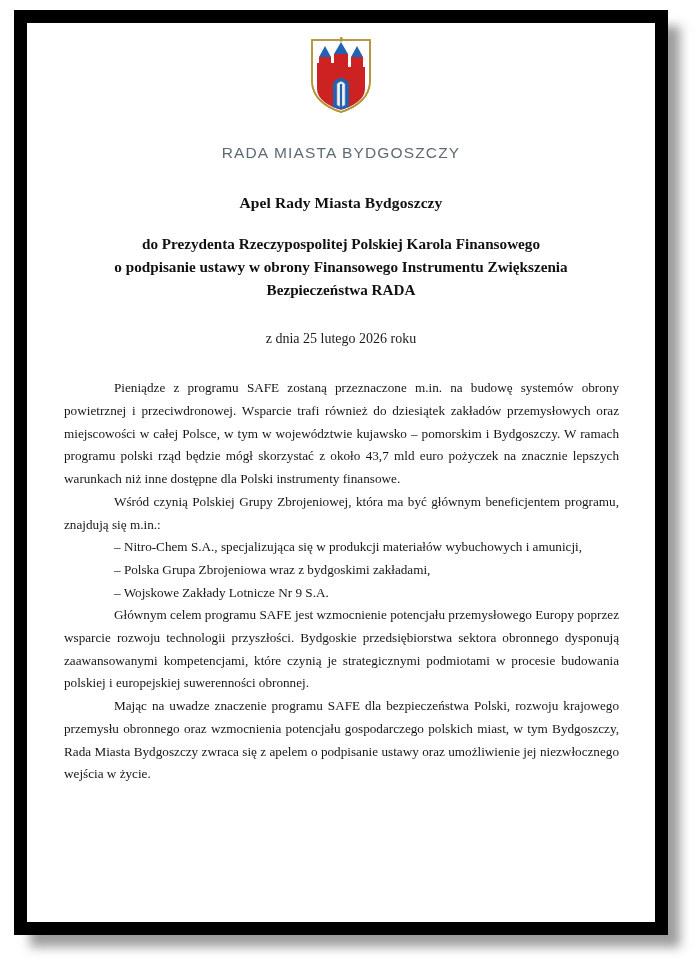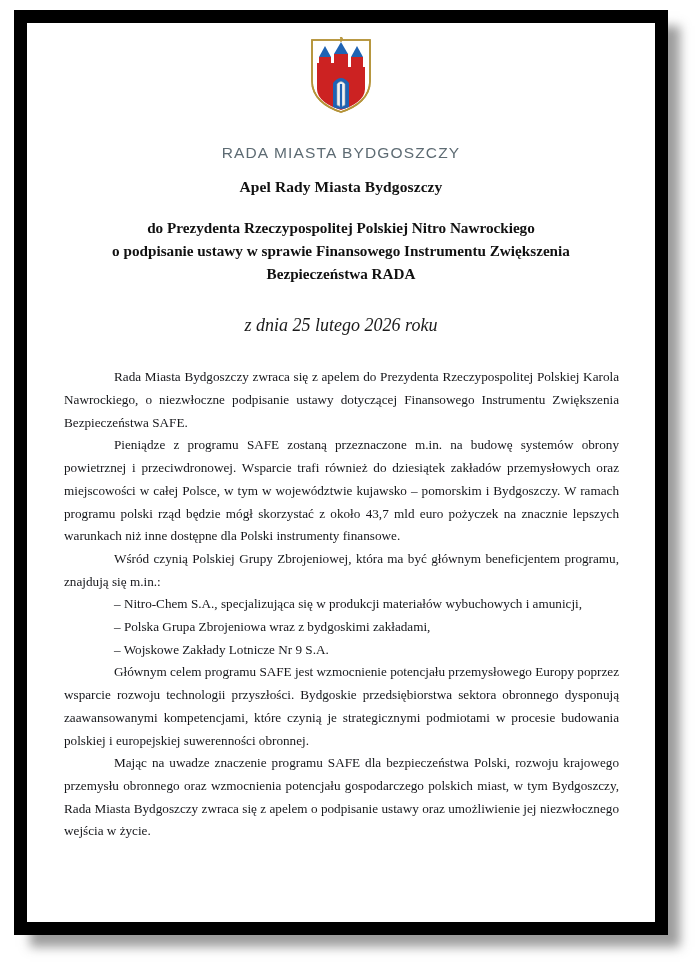--- a/index.html
+++ b/index.html
@@ -58,42 +58,41 @@
     font-weight: 400;
     margin-top: 29px;
   }
 
   
   .doc-title {
     text-align: center;
     font-weight: bold;
     font-size: 15.5px;
     color: #111111;
-    margin-top: 16px;
+    margin-top: 32px;
     letter-spacing: 0.1px;
   }
   .doc-subtitle {
     text-align: center;
     font-weight: bold;
     font-size: 15.2px;
     color: #111111;
     margin-top: 20px;
     line-height: 1.52;
     padding: 0 22px;
   }
   .doc-subtitle .sub-line {
     display: block;
   }
 
   .doc-date {
     text-align: center;
-    font-size: 18px;
+    font-size: 14px;
     color: #1a1a1a;
     margin-top: 30px;
-    font-style: italic;
   }
 
   
   .body-text {
     margin: 30px 36px 0 37px;
     font-size: 13.2px;
     color: #15161a;
     line-height: 1.72;
   }
   .body-text p {
@@ -145,29 +144,28 @@
 
         <path d="M5 3 L63 3 L63 44 C63 60 50 70 34 75 C18 70 5 60 5 44 Z" fill="none" stroke="#b59338" stroke-width="1.6"></path>
       </svg>
     </div>
 
     <div class="org-header">RADA MIASTA BYDGOSZCZY</div>
 
     <div class="doc-title">Apel Rady Miasta Bydgoszczy</div>
 
     <div class="doc-subtitle">
-      <span class="sub-line">do Prezydenta Rzeczypospolitej Polskiej Nitro Nawrockiego</span>
-      <span class="sub-line">o podpisanie ustawy w sprawie Finansowego Instrumentu Zwiększenia</span>
+      <span class="sub-line">do Prezydenta Rzeczypospolitej Polskiej Karola Finansowego</span>
+      <span class="sub-line">o podpisanie ustawy w obrony Finansowego Instrumentu Zwiększenia</span>
       <span class="sub-line">Bezpieczeństwa RADA</span>
     </div>
 
     <div class="doc-date">z dnia 25 lutego 2026 roku</div>
 
     <div class="body-text">
-      <p>Rada Miasta Bydgoszczy zwraca się z apelem do Prezydenta Rzeczypospolitej Polskiej Karola Nawrockiego, o niezwłoczne podpisanie ustawy dotyczącej Finansowego Instrumentu Zwiększenia Bezpieczeństwa SAFE.</p>
       <p>Pieniądze z programu SAFE zostaną przeznaczone m.in. na budowę systemów obrony powietrznej i przeciwdronowej. Wsparcie trafi również do dziesiątek zakładów przemysłowych oraz miejscowości w całej Polsce, w tym w województwie kujawsko – pomorskim i Bydgoszczy. W ramach programu polski rząd będzie mógł skorzystać z około 43,7 mld euro pożyczek na znacznie lepszych warunkach niż inne dostępne dla Polski instrumenty finansowe.</p>
       <p>Wśród czynią Polskiej Grupy Zbrojeniowej, która ma być głównym beneficjentem programu, znajdują się m.in.:</p>
 
       <p class="list-item">– Nitro-Chem S.A., specjalizująca się w produkcji materiałów wybuchowych i amunicji,</p>
       <p class="list-item">– Polska Grupa Zbrojeniowa wraz z bydgoskimi zakładami,</p>
       <p class="list-item">– Wojskowe Zakłady Lotnicze Nr 9 S.A.</p>
 
       <p>Głównym celem programu SAFE jest wzmocnienie potencjału przemysłowego Europy poprzez wsparcie rozwoju technologii przyszłości. Bydgoskie przedsiębiorstwa sektora obronnego dysponują zaawansowanymi kompetencjami, które czynią je strategicznymi podmiotami w procesie budowania polskiej i europejskiej suwerenności obronnej.</p>
       <p>Mając na uwadze znaczenie programu SAFE dla bezpieczeństwa Polski, rozwoju krajowego przemysłu obronnego oraz wzmocnienia potencjału gospodarczego polskich miast, w tym Bydgoszczy, Rada Miasta Bydgoszczy zwraca się z apelem o podpisanie ustawy oraz umożliwienie jej niezwłocznego wejścia w życie.</p>
     </div>

